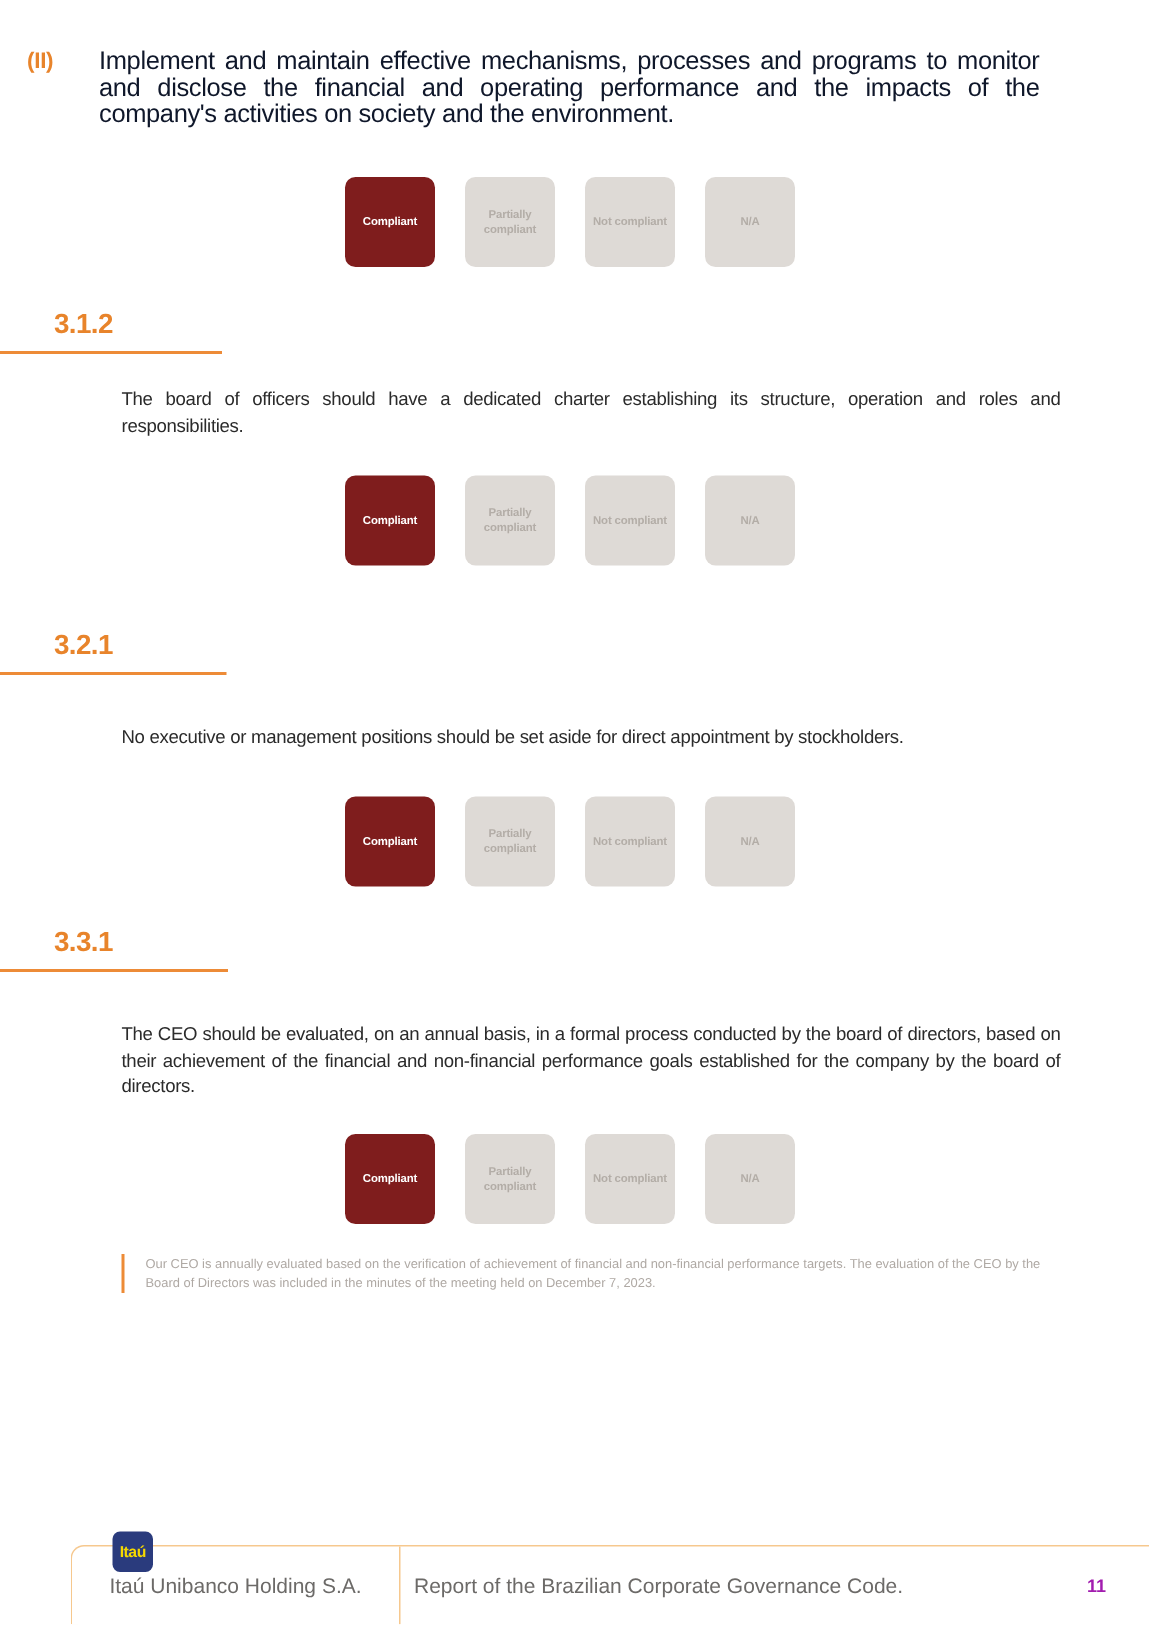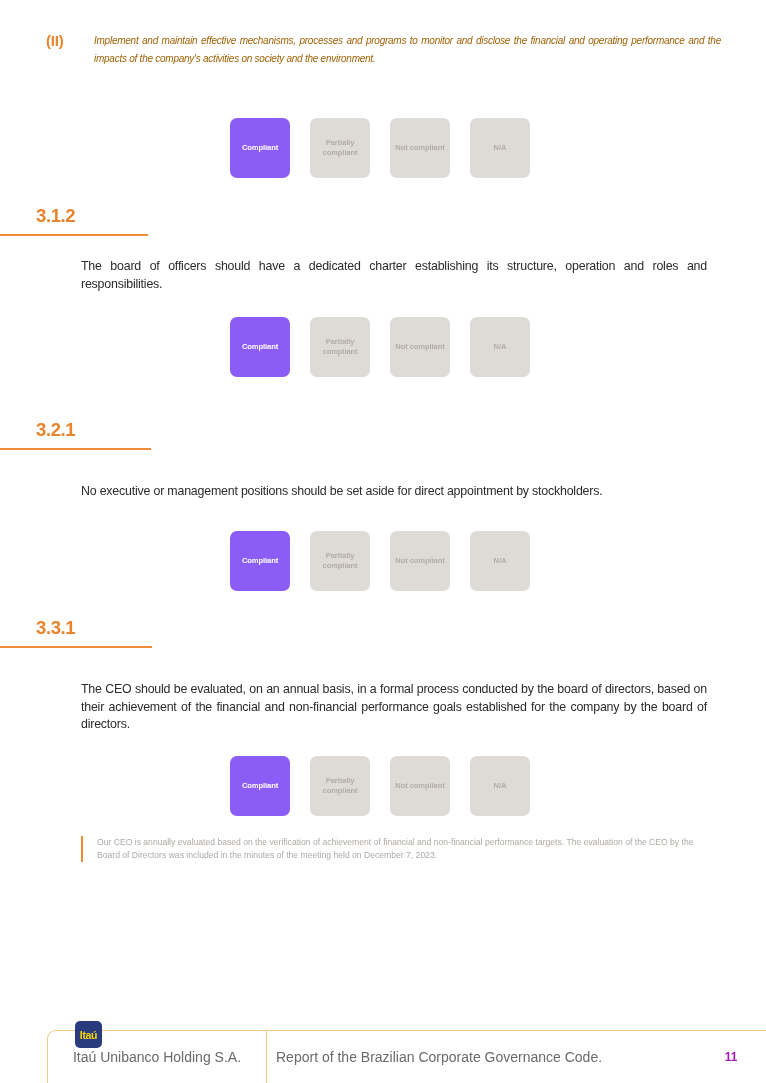--- a/index.html
+++ b/index.html
@@ -24,35 +24,34 @@
     position: absolute;
     top: 32px;
     left: 0;
     width: 766px;
     display: flex;
     align-items: flex-start;
   }
   .intro-marker {
     width: 48px;
     min-width: 48px;
-    margin-left: 46px;
+    margin-left: 18px;
     color: #E8842B;
     font-size: 15px;
     font-weight: bold;
     line-height: 17px;
     letter-spacing: -0.2px;
   }
   .intro-text {
     width: 627px;
-    color: #a16207;
-    font-size: 10px;
+    color: #0f172a;
+    font-size: 17px;
     line-height: 17.5px;
     text-align: justify;
     letter-spacing: -0.25px;
-    font-style: italic;
   }
 
   
   .section { position: absolute; left: 0; width: 758px; }
 
   .sec-head {
     position: relative;
     height: 40px;
   }
   .sec-num {
@@ -98,21 +97,21 @@
     align-items: center;
     justify-content: center;
     text-align: center;
     font-size: 7.6px;
     font-weight: bold;
     line-height: 10px;
     letter-spacing: -0.1px;
     padding: 2px;
   }
   .opt.sel {
-    background: #8b5cf6;
+    background: #7f1d1d;
     color: #ffffff;
   }
   .opt.unsel {
     background: #DEDAD6;
     color: #B3ADA7;
   }
 
   
   .note {
     margin-left: 81px;

